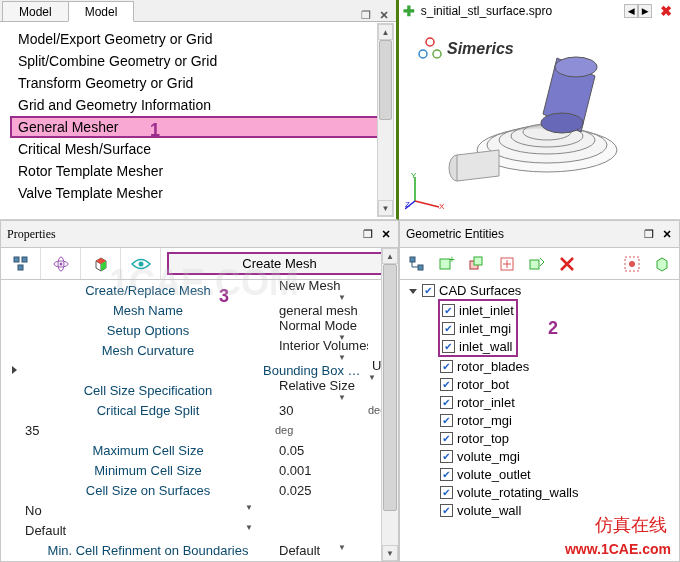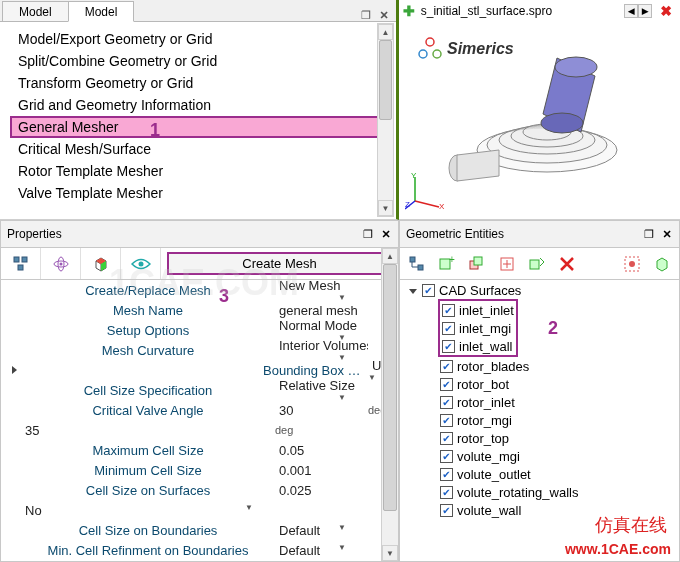--- a/index.html
+++ b/index.html
@@ -28,21 +28,21 @@
   .vp-add { color: #3aa63a; font-size: 14px; font-weight: bold; }
   .vp-title { flex: 1; overflow: hidden; text-overflow: ellipsis; white-space: nowrap; font-size: 12px; padding: 0 2px; }
   .vp-nav { display:flex; gap:0; }
   .vp-chevron { width:14px; height:14px; border:1px solid #bbb; background:#f2f2f2; font-size:9px; display:flex; align-items:center; justify-content:center; cursor:pointer; }
   .vp-close { color:#d22; font-size:14px; font-weight:bold; cursor:pointer; padding:0 4px; }
   .logo { position:absolute; top:36px; left:18px; display:flex; align-items:center; gap:4px; }
   .logo-text { font-size:16px; font-style:italic; font-weight:600; color:#333; }
   .scene { position:absolute; top:40px; left:30px; right:10px; bottom:10px; }
   .axis { position:absolute; bottom:8px; left:6px; width:40px; height:40px; }
   
-  .props-header { grid-column: 1; grid-row: 2; display:flex; align-items:center; justify-content:space-between; padding:0 6px; background:#f2f2f2; border:1px solid #c8c8c8; font-size:12px; }
+  .props-header { grid-column: 1; grid-row: 2; display:flex; align-items:center; justify-content:space-between; padding:0 6px; background:#f2f2f2; border:1px solid #c8c8c8; font-size:12px;font-family:Liberation Serif, serif; }
   .ent-header { grid-column: 2; grid-row: 2; display:flex; align-items:center; justify-content:space-between; padding:0 6px; background:#f2f2f2; border:1px solid #c8c8c8; font-size:12px; }
   
   .props-body { grid-column:1; grid-row:3; border:1px solid #c8c8c8; border-top:none; display:flex; flex-direction:column; position:relative; }
   .props-toolbar { display:flex; height:32px; border-bottom:1px solid #c8c8c8; }
   .ptool { flex:0 0 40px; display:flex; align-items:center; justify-content:center; border-right:1px solid #e0e0e0; cursor:pointer; }
   .create-mesh { flex:1; margin:4px 6px; border:2px solid #9b2d8d; display:flex; align-items:center; justify-content:center; font-size:13px; cursor:pointer; background:#f4f4f4; }
   .props-grid { flex:1; overflow:hidden; position:relative; }
   .prop-row { display:grid; grid-template-columns: 254px 1fr 30px; align-items:center; height:20px; font-size:13px; padding-left:20px; }
   .prop-row.expandable { padding-left:8px; }
   .pname { color:#0c4a6e; white-space:nowrap; overflow:hidden; text-overflow:ellipsis;text-align:center; }
@@ -235,21 +235,21 @@
           <span class="pname">Bounding Box Margins</span>
           <span class="pval">Uniform<span class="pdrop" style="float:right;margin-right:22px;">▼</span></span>
           <span class="punit"></span>
         </div>
         <div class="prop-row">
           <span class="pname">Cell Size Specification</span>
           <span class="pval">Relative Size<span class="pdrop" style="float:right;margin-right:22px;">▼</span></span>
           <span class="punit"></span>
         </div>
         <div class="prop-row">
-          <span class="pname">Critical Valve Angle</span>
+          <span class="pname">Critical Edge Split</span>
           <span class="pval">30</span>
           <span class="punit">deg</span>
         </div>
         <div class="prop-row">
           <span class="pval">35</span>
           <span class="punit">deg</span>
         </div>
         <div class="prop-row">
           <span class="pname">Maximum Cell Size</span>
           <span class="pval">0.05</span>
@@ -263,21 +263,20 @@
         <div class="prop-row">
           <span class="pname">Cell Size on Surfaces</span>
           <span class="pval">0.025</span>
           <span class="punit"></span>
         </div>
         <div class="prop-row">
           <span class="pval">No<span class="pdrop" style="float:right;margin-right:22px;">▼</span></span>
           <span class="punit"></span>
         </div>
         <div class="prop-row">
-          <span class="pname">Cell Size on Boundaries</span>
           <span class="pval">Default<span class="pdrop" style="float:right;margin-right:22px;">▼</span></span>
           <span class="punit"></span>
         </div>
         <div class="prop-row">
           <span class="pname">Min. Cell Refinment on Boundaries</span>
           <span class="pval">Default<span class="pdrop" style="float:right;margin-right:22px;">▼</span></span>
           <span class="punit"></span>
         </div>
       </div>
     <div class="props-scrollbar">

